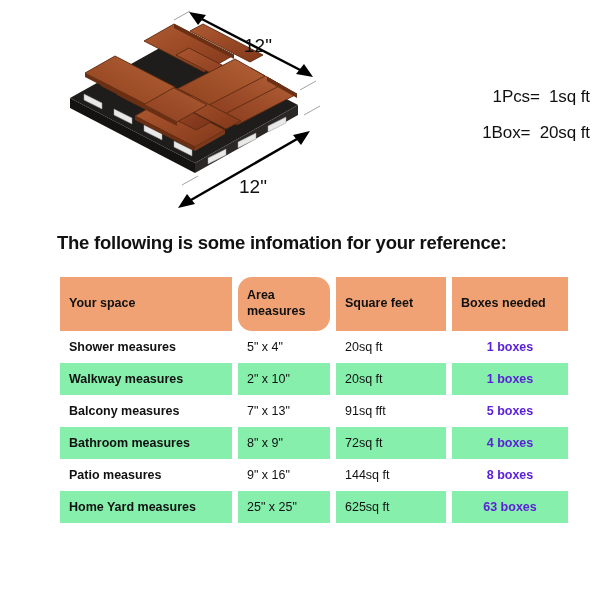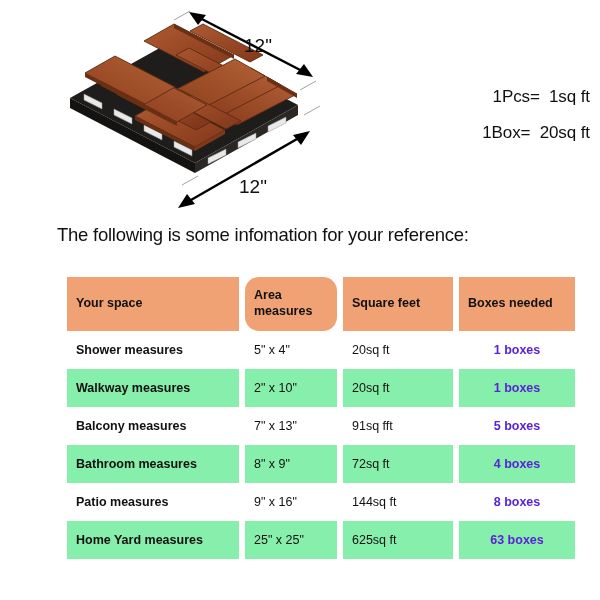--- a/index.html
+++ b/index.html
@@ -45,32 +45,32 @@
     white-space: pre;
     letter-spacing: -0.1px;
     text-align: right;
   }
   .spec-line + .spec-line { margin-top: 19px; }
 
   
   #ref-heading {
     position: absolute;
     left: 57px;
-    top: 224px;
+    top: 232px;
     font-size: 18.5px;
-    font-weight: normal;
+    font-weight: bold;
     color: #111111;
     letter-spacing: -0.25px;
     white-space: nowrap;
   }
 
   
   #ref-table {
     position: absolute;
-    left: 61px;
+    left: 54px;
     top: 277px;
     width: 488px;
     border-collapse: separate;
     border-spacing: 6px 0;
     table-layout: fixed;
   }
   #ref-table col.c1 { width: 172px; }
   #ref-table col.c2 { width:  92px; }
   #ref-table col.c3 { width: 110px; }
   #ref-table col.c4 { width: 116px; }
@@ -82,21 +82,21 @@
     text-align: left;
     vertical-align: middle;
     font-size: 12.5px;
     font-weight: bold;
     color: #111111;
     line-height: 1.25;
   }
   #ref-table thead th.wrap { white-space: normal; border-radius: 14px; }
 
   #ref-table tbody td {
-    height: 38px;
+    height: 32px;
     padding: 0 9px;
     vertical-align: middle;
     font-size: 12.5px;
     color: #111111;
     white-space: nowrap;
   }
   #ref-table tbody tr.shade td { background: #86efac; }
   #ref-table tbody td.space   { font-weight: bold; }
   #ref-table tbody td.boxes   { font-weight: bold; color: #5b21d6; text-align: center; }
 </style>

